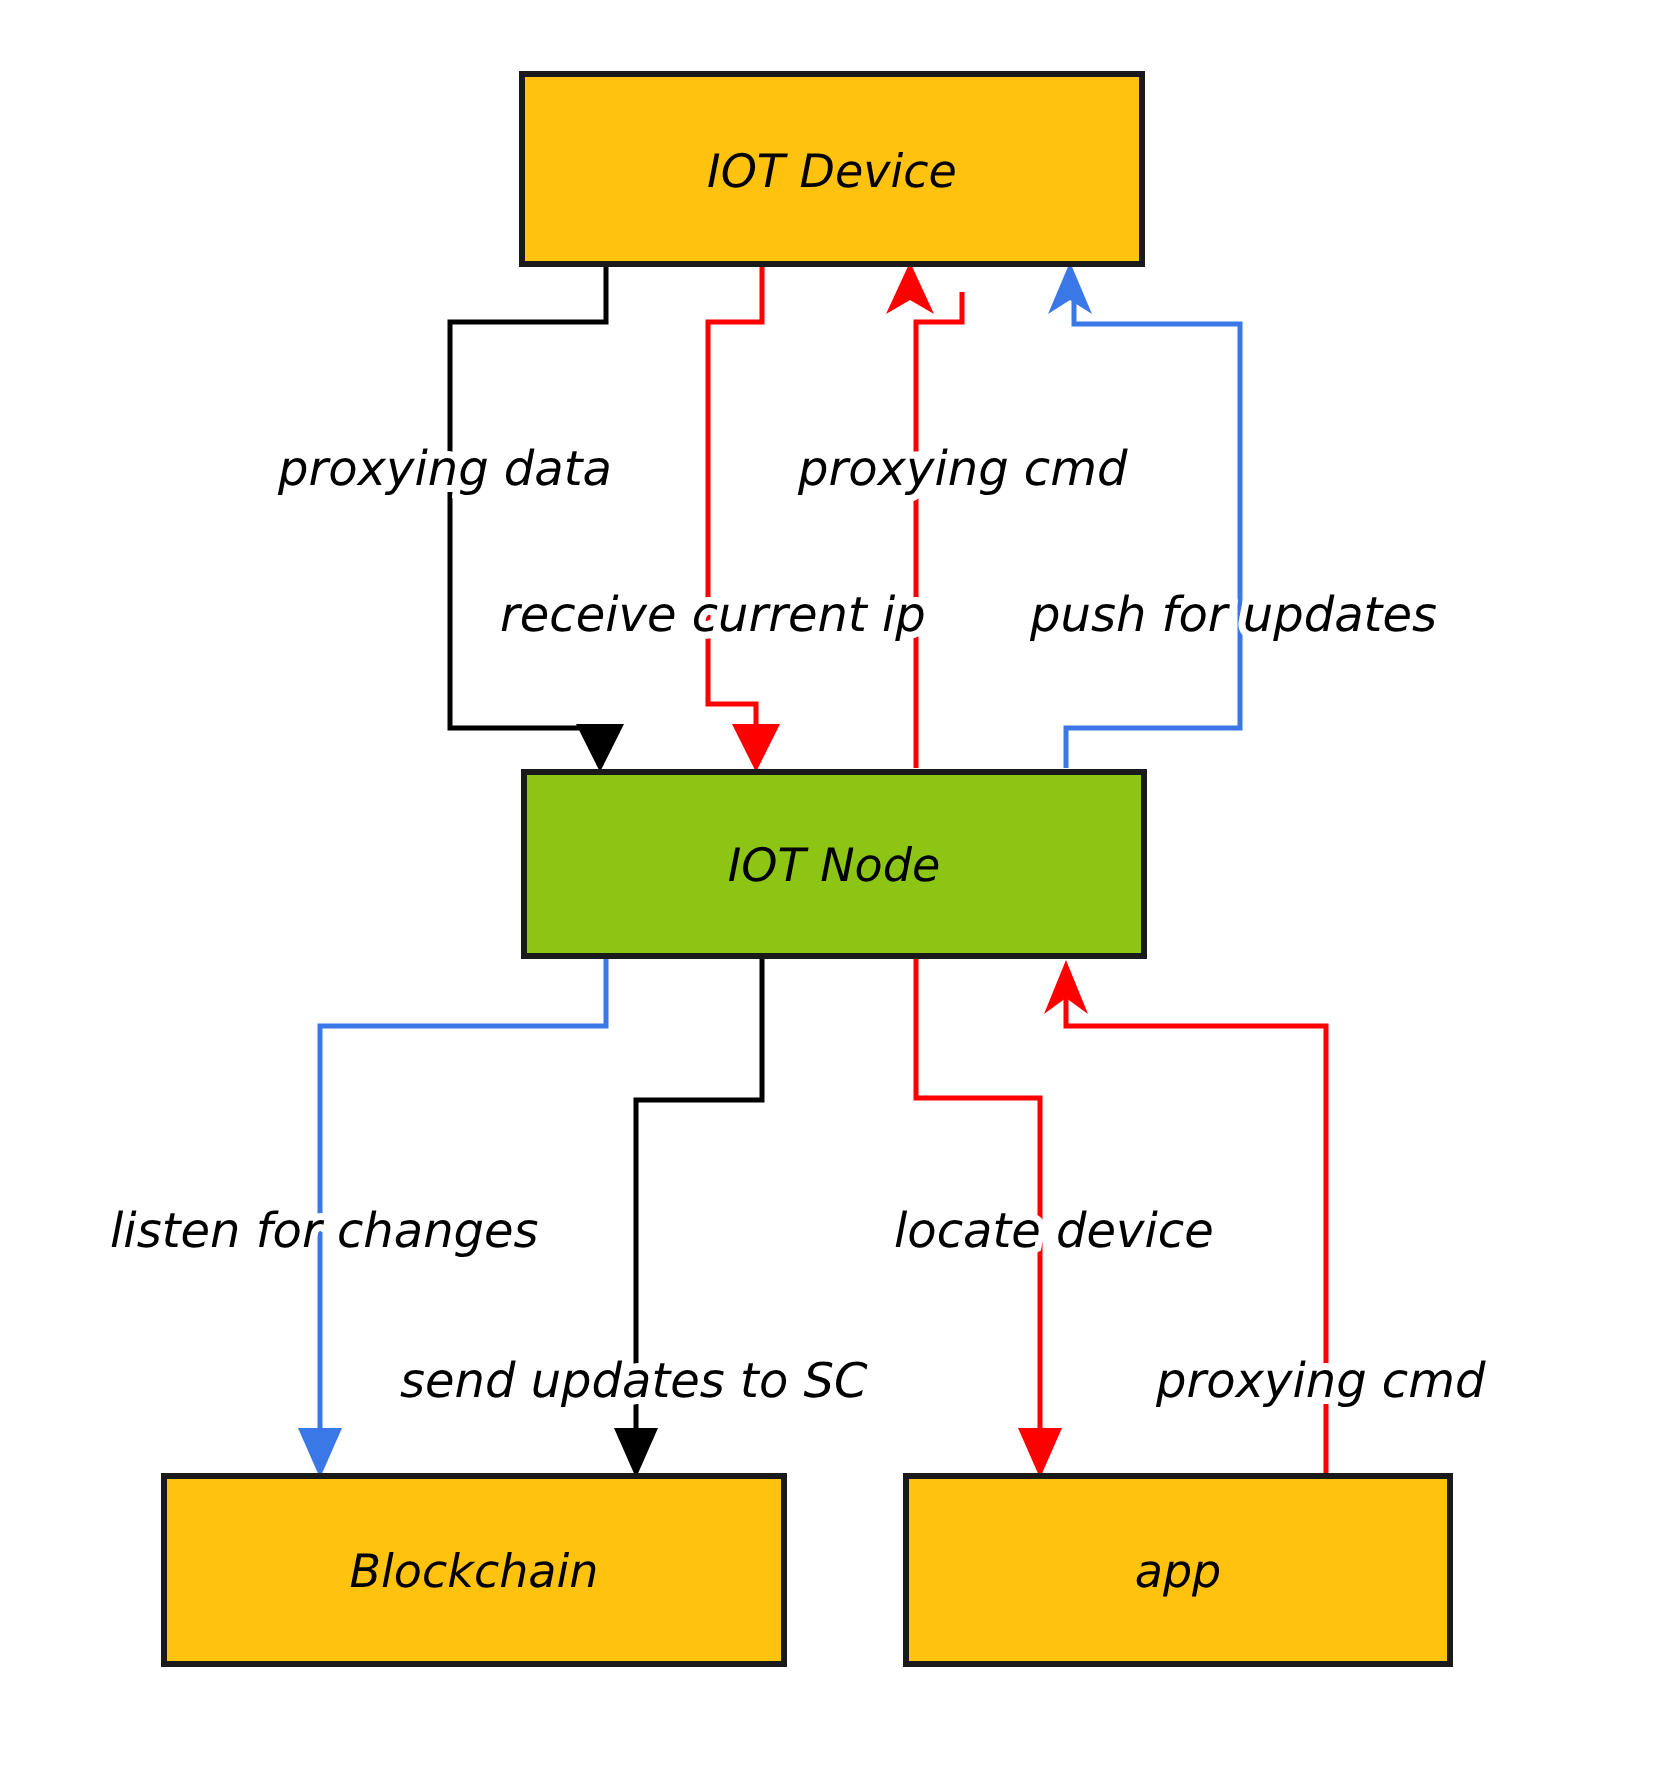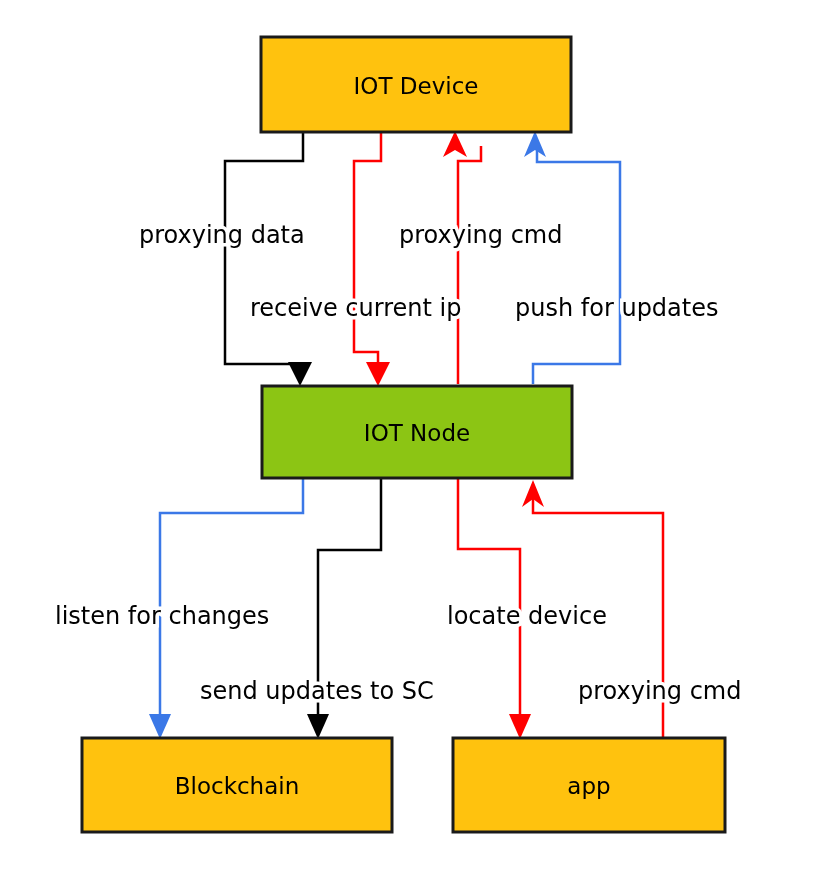--- a/index.html
+++ b/index.html
@@ -11,20 +11,21 @@
     width: 828px;
     height: 886px;
     overflow: hidden;
     font-family: "DejaVu Sans", sans-serif;
   }
   #diagram-root {
     position: relative;
     width: 828px;
     height: 886px;
     background: #ffffff;
+    font-style: italic;
   }
   svg.diagram-canvas {
     display: block;
     width: 828px;
     height: 886px;
   }
   .node-box {
     stroke: #1a1a1a;
     stroke-width: 3;
   }

